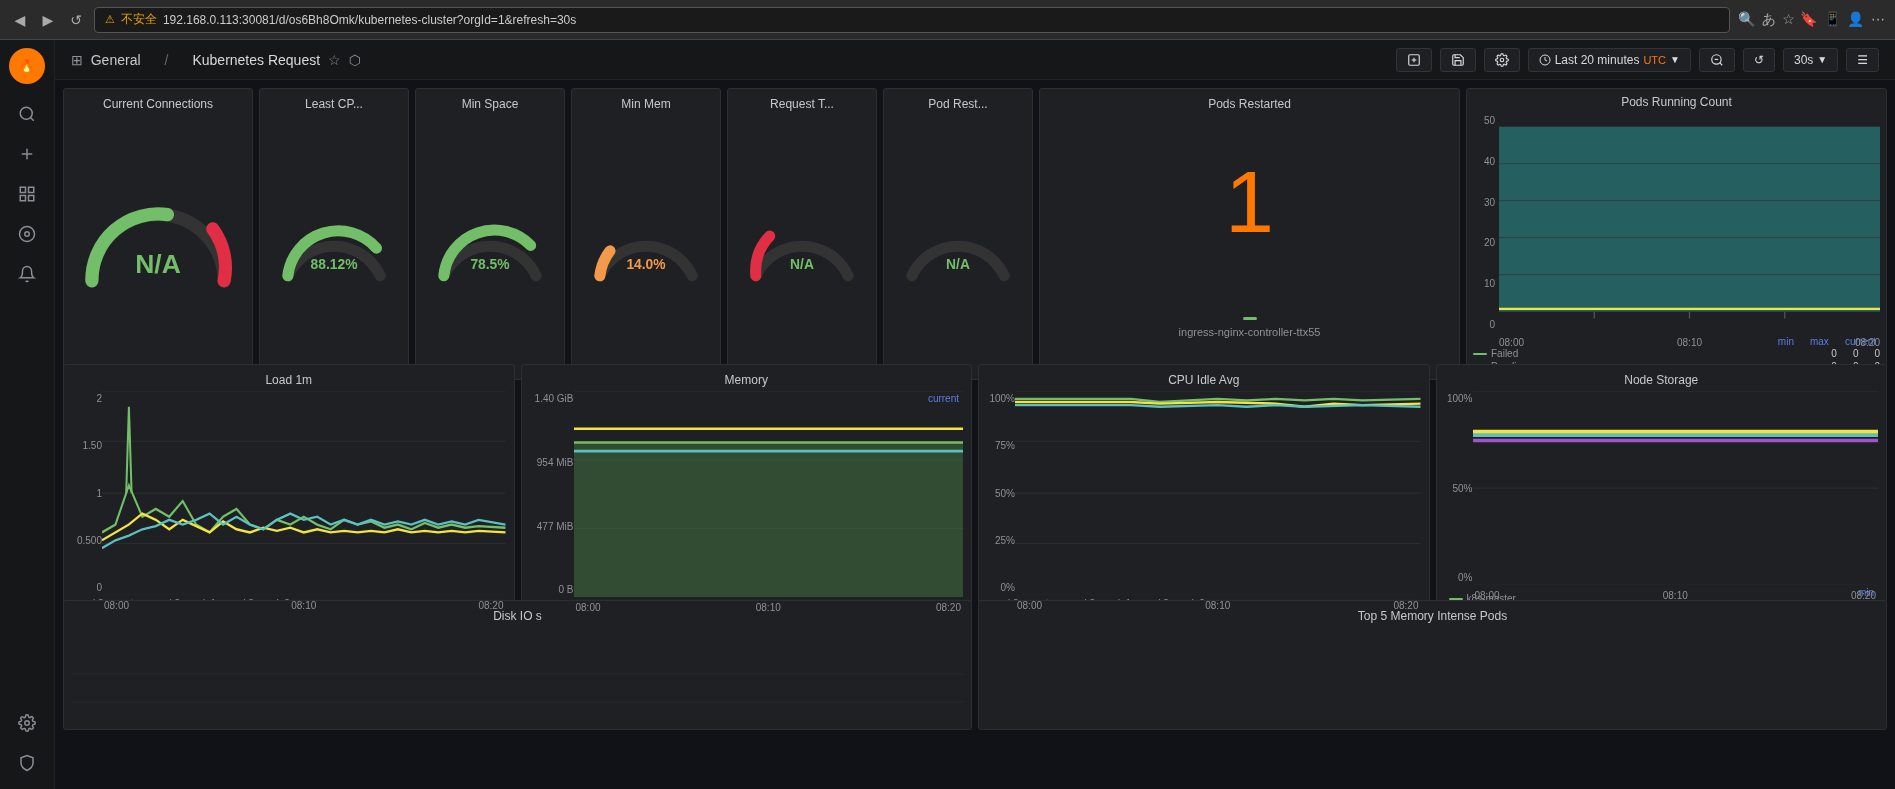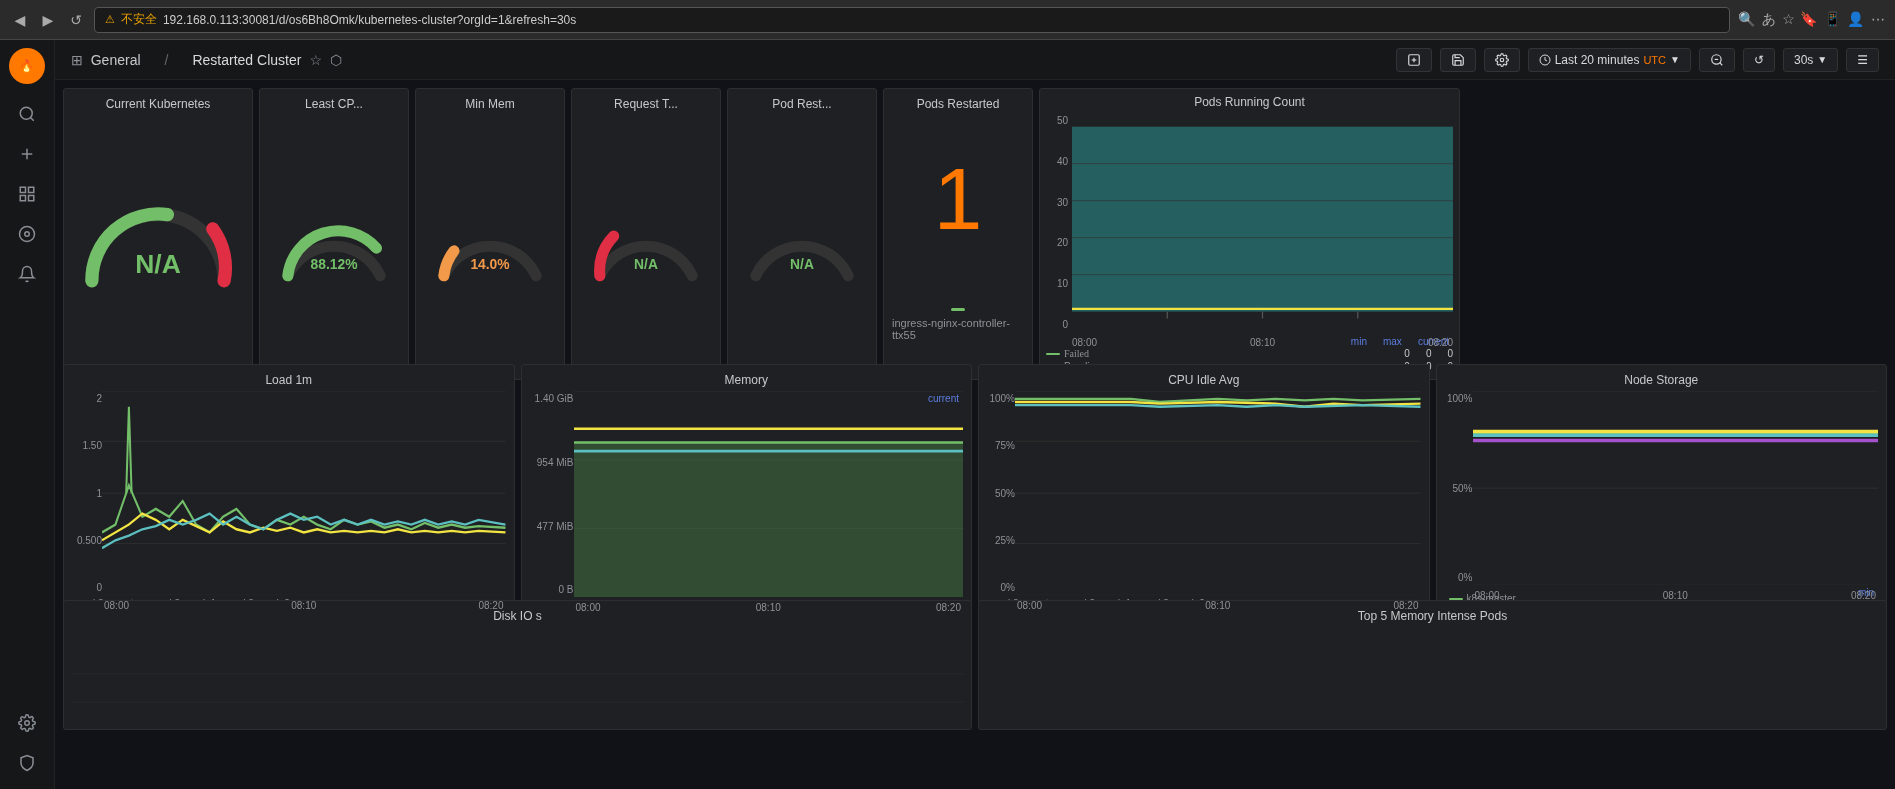--- a/index.html
+++ b/index.html
@@ -315,21 +315,21 @@
     </div>
   </div>
 
   <div class="main-content">
 
     <div class="top-bar">
       <span style="color:#8e9198; font-size:14px;">⊞</span>
       <div class="breadcrumb">
         <span style="color:#c7c8ca;">General</span>
         <span class="breadcrumb-separator">/</span>
-        <span class="breadcrumb-title">Restarted Cluster</span>
+        <span class="breadcrumb-title">Kubernetes Request</span>
       </div>
       <span style="color:#8e9198; font-size:14px; cursor:pointer;">☆</span>
       <span style="color:#8e9198; font-size:14px; cursor:pointer;">⬡</span>
       <div class="top-bar-spacer"></div>
       <div class="top-bar-actions">
         <div class="tb-btn">
           <svg width="14" height="14" viewBox="0 0 24 24" fill="none" stroke="currentColor" stroke-width="2">
               <rect x="3" y="3" width="18" height="18" rx="2"></rect>
               <line x1="12" y1="8" x2="12" y2="16"></line>
               <line x1="8" y1="12" x2="16" y2="12"></line>
@@ -371,21 +371,21 @@
         </div>
         <div class="tb-btn">☰</div>
       </div>
     </div>
 
     <div class="dashboard">
 
       <div class="row1">
 
         <div class="panel">
-          <div class="panel-title">Current Kubernetes</div>
+          <div class="panel-title">Current Connections</div>
           <div class="panel-content">
             <svg viewBox="0 0 180 120" width="170" height="120">
 
               <path d="M 20 100 A 70 70 0 0 1 160 100" fill="none" stroke="#333" stroke-width="14" stroke-linecap="round"></path>
 
               <path d="M 20 100 A 70 70 0 0 1 100 30" fill="none" stroke="#73bf69" stroke-width="14" stroke-linecap="round"></path>
 
               <path d="M 148 45 A 70 70 0 0 1 160 100" fill="none" stroke="#e02f44" stroke-width="14" stroke-linecap="round"></path>
               <text x="90" y="92" text-anchor="middle" font-size="28" font-weight="bold" fill="#73bf69">N/A</text>
             </svg>
@@ -396,20 +396,30 @@
           <div class="panel-title">Least CP...</div>
           <div class="panel-content">
             <svg viewBox="0 0 130 100" width="120" height="95">
               <path d="M 15 85 A 55 55 0 0 1 115 85" fill="none" stroke="#333" stroke-width="12" stroke-linecap="round"></path>
               <path d="M 15 85 A 55 55 0 0 1 111 55" fill="none" stroke="#73bf69" stroke-width="12" stroke-linecap="round"></path>
               <text x="65" y="78" text-anchor="middle" font-size="15" font-weight="bold" fill="#73bf69">88.12%</text>
             </svg>
           </div>
         </div>
 
+        <div class="panel">
+          <div class="panel-title">Min Space</div>
+          <div class="panel-content">
+            <svg viewBox="0 0 130 100" width="120" height="95">
+              <path d="M 15 85 A 55 55 0 0 1 115 85" fill="none" stroke="#333" stroke-width="12" stroke-linecap="round"></path>
+              <path d="M 15 85 A 55 55 0 0 1 109 52" fill="none" stroke="#73bf69" stroke-width="12" stroke-linecap="round"></path>
+              <text x="65" y="78" text-anchor="middle" font-size="15" font-weight="bold" fill="#73bf69">78.5%</text>
+            </svg>
+          </div>
+        </div>
 
         <div class="panel">
           <div class="panel-title">Min Mem</div>
           <div class="panel-content">
             <svg viewBox="0 0 130 100" width="120" height="95">
               <path d="M 15 85 A 55 55 0 0 1 115 85" fill="none" stroke="#333" stroke-width="12" stroke-linecap="round"></path>
 
               <path d="M 15 85 A 55 55 0 0 1 26 58" fill="none" stroke="#f2994a" stroke-width="12" stroke-linecap="round"></path>
               <text x="65" y="78" text-anchor="middle" font-size="15" font-weight="bold" fill="#f2994a">14.0%</text>
             </svg>
@@ -483,21 +493,21 @@
             </div>
           </div>
 
           <div style="margin-top:4px; font-size:10px;">
             <div style="display:flex; justify-content:flex-end; gap:16px; color:#5c7de0; padding-right:4px;">
               <span>min</span>
               <span>max</span>
               <span>current</span>
             </div>
             <div style="display:flex; align-items:center; justify-content:space-between; padding:1px 0;">
-              <div style="display:flex; align-items:center; gap:4px; color:#8e9198;font-family:Liberation Serif, serif;">
+              <div style="display:flex; align-items:center; gap:4px; color:#8e9198;">
                 <div style="width:14px;height:2px;background:#73bf69;border-radius:1px;"></div>
                 <span>Failed</span>
               </div>
               <div style="display:flex; gap:16px; color:#c7c8ca;">
                 <span>0</span>
                 <span>0</span>
                 <span>0</span>
               </div>
             </div>
             <div style="display:flex; align-items:center; justify-content:space-between; padding:1px 0;">

